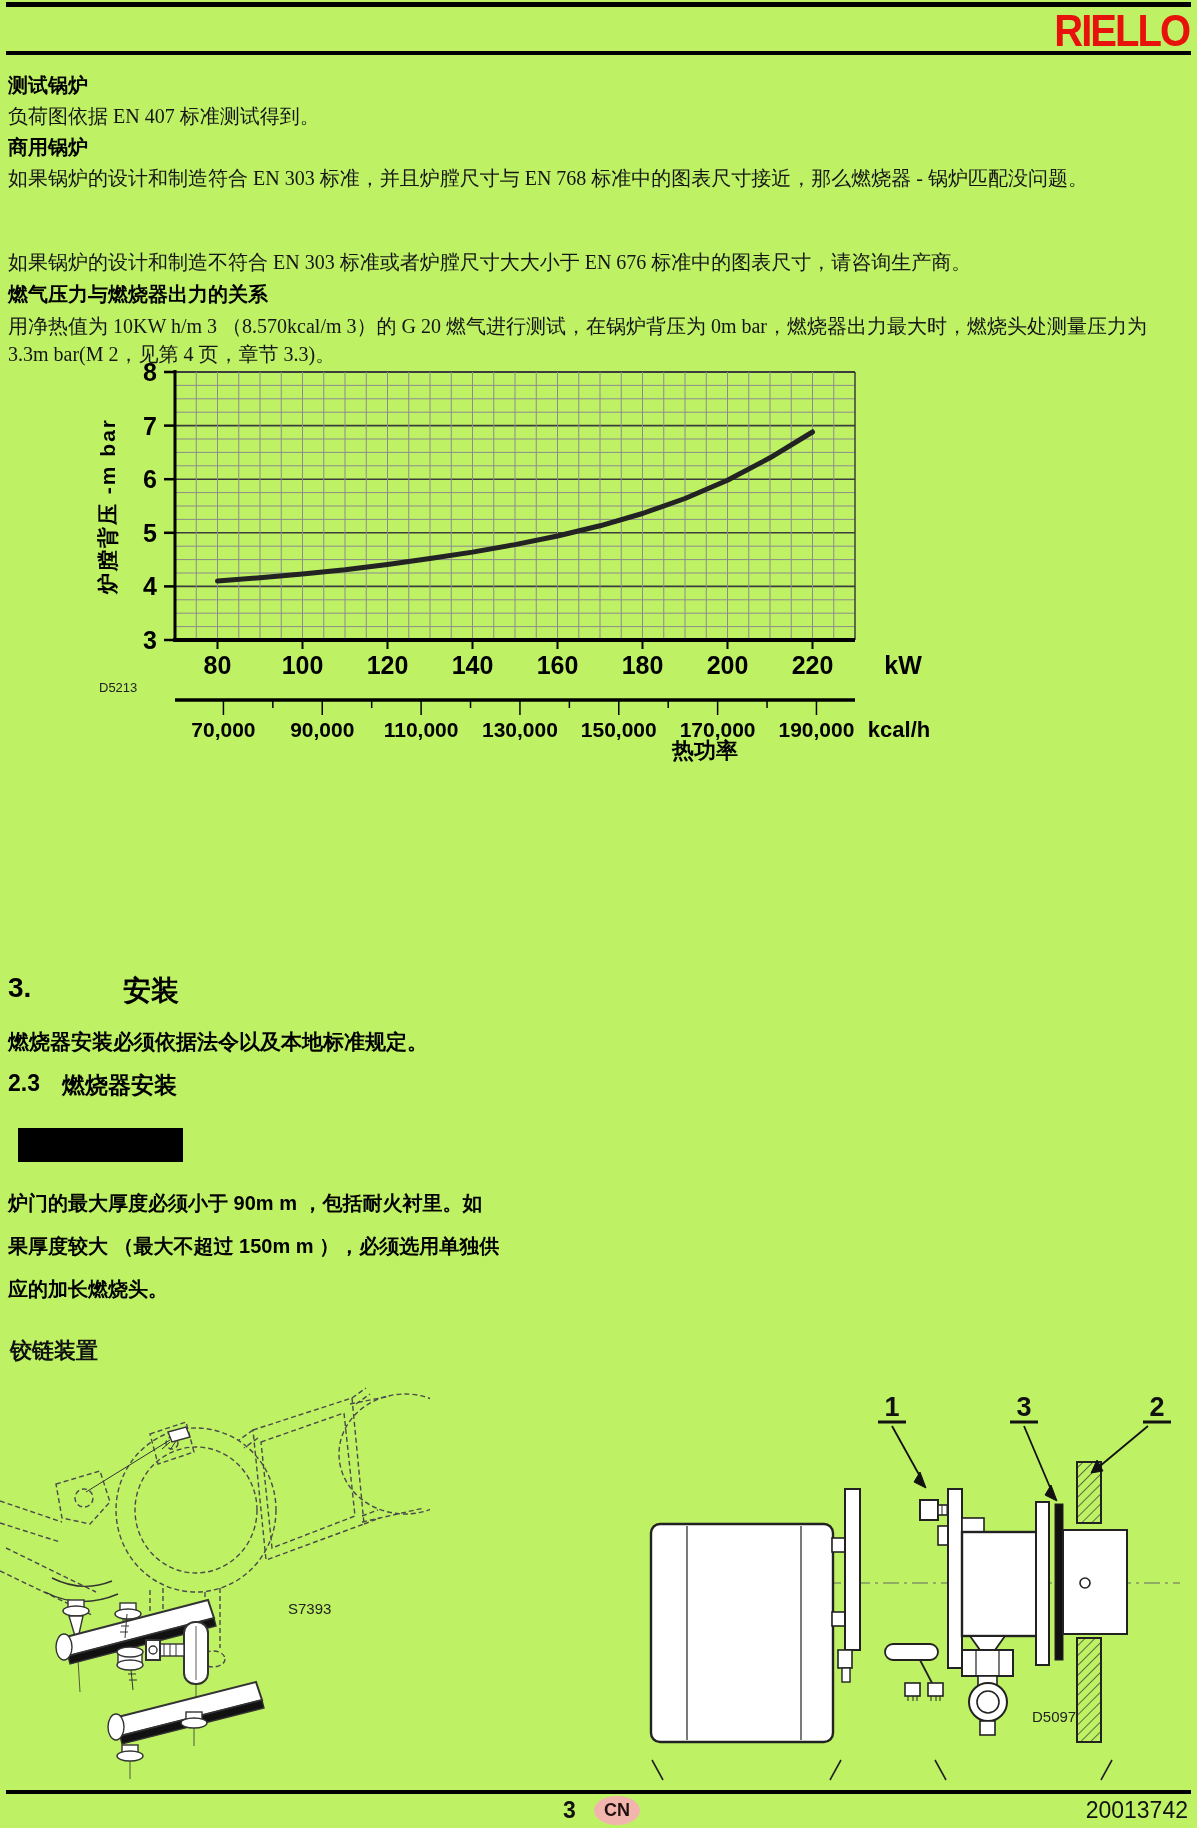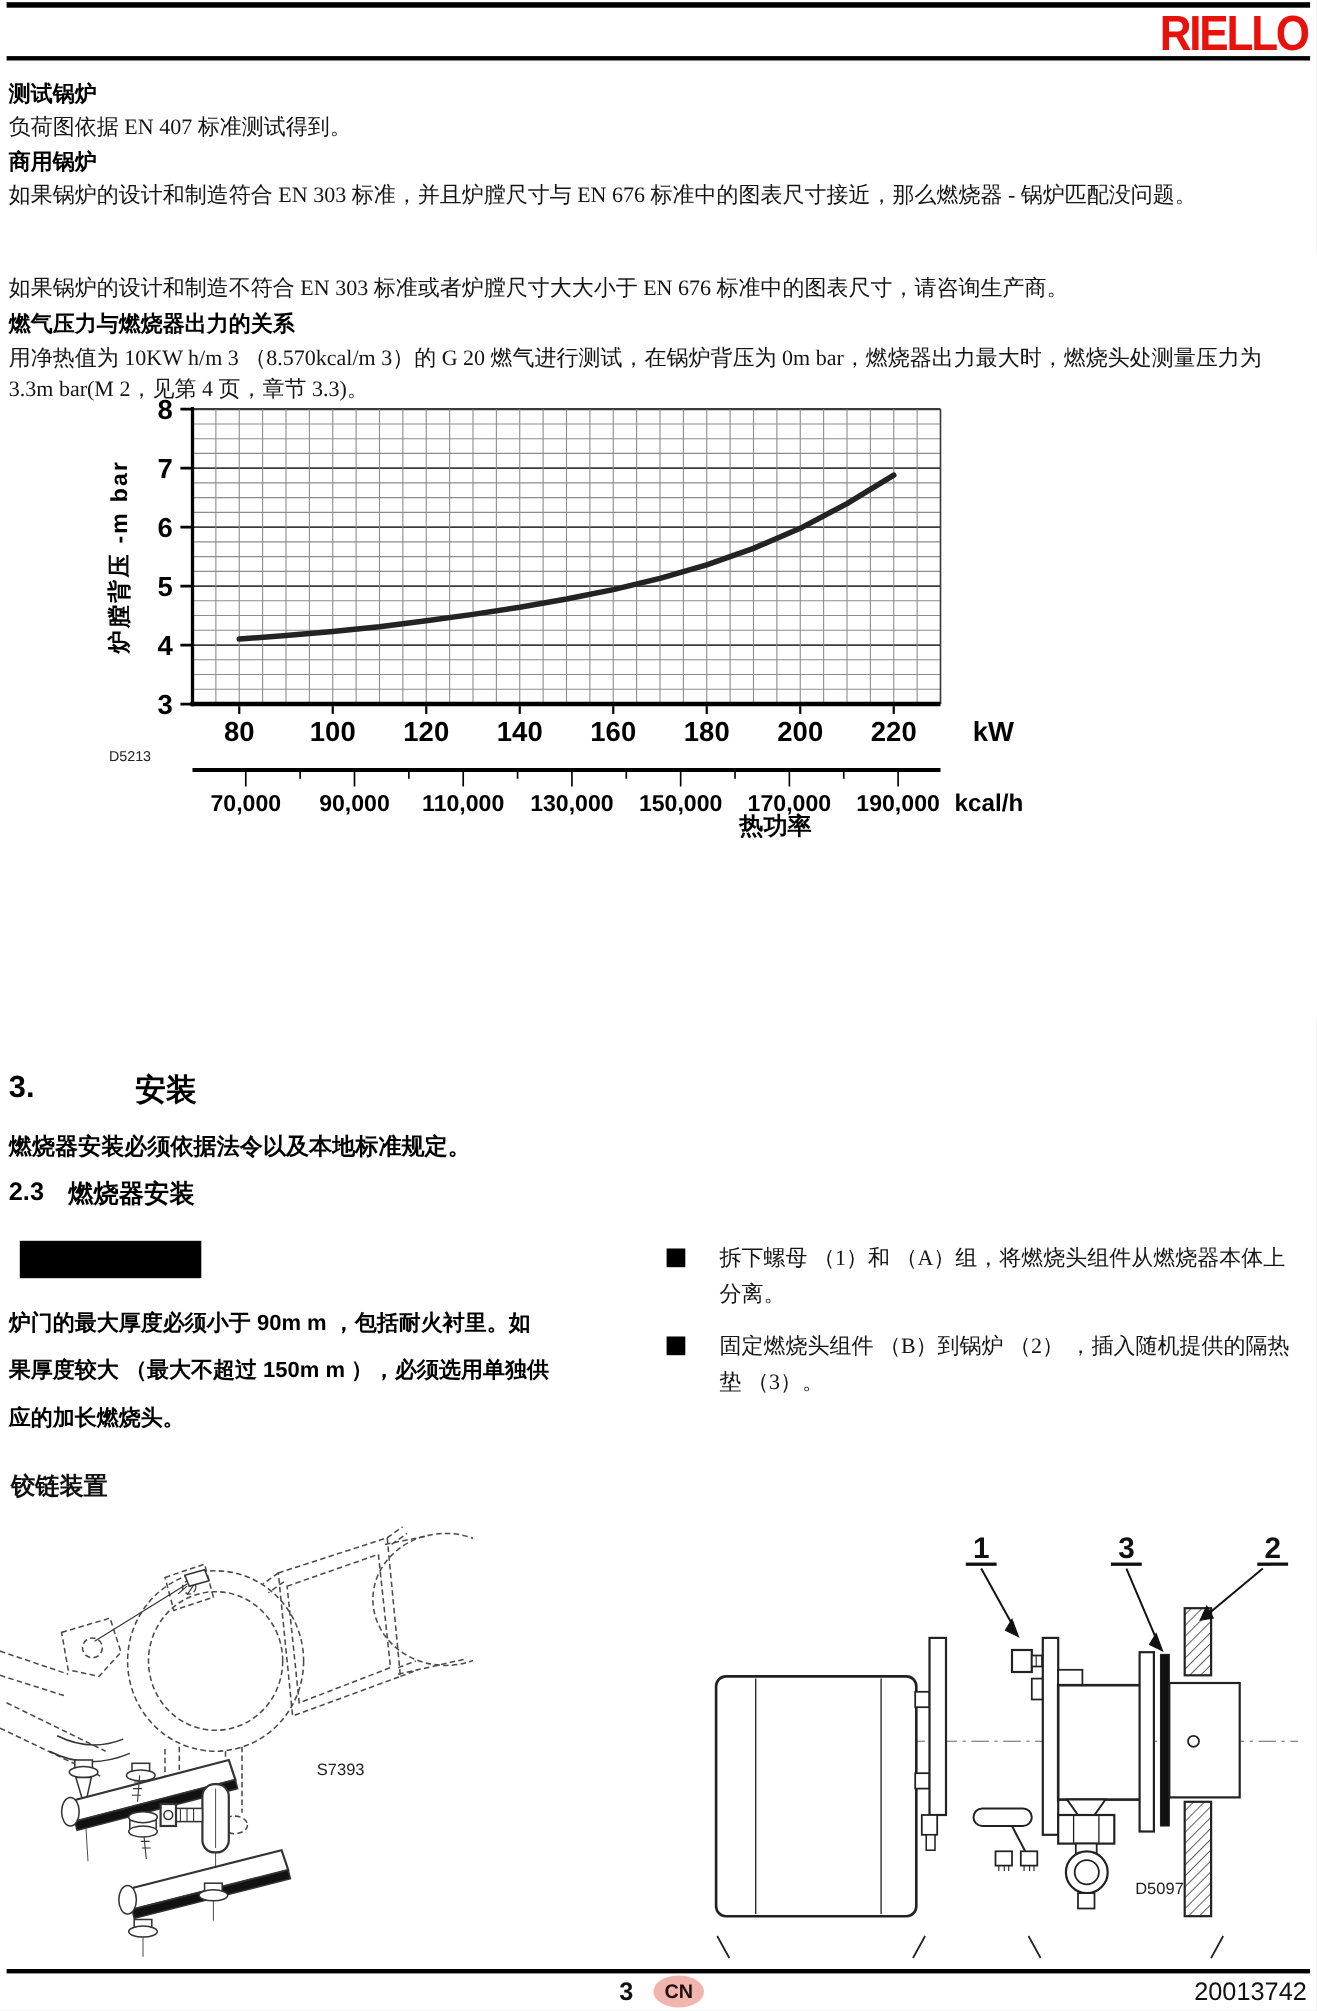--- a/index.html
+++ b/index.html
@@ -1,16 +1,16 @@
 <!DOCTYPE html>
 <html><head>
 <meta charset="utf-8">
 <style>
   html,body{margin:0;padding:0;background:#e9e9e9;}
-  .page{position:relative;width:1197px;height:1828px;background:#ffffff;margin:0 auto;
+  .page{position:relative;width:1197px;height:1828px;background:#bef264;margin:0 auto;
         font-family:"Liberation Sans",sans-serif;color:#111;overflow:hidden;}
   .abs{position:absolute;}
   .rule{position:absolute;left:6px;width:1185px;background:#000;}
   .logo{position:absolute;top:6px;right:8px;font-size:40px;font-weight:900;
         color:#e8120c;letter-spacing:-2px;transform:scaleY(1.12);transform-origin:top;
         font-family:"Liberation Sans",sans-serif;}
   .hei{font-family:"Liberation Sans",sans-serif;font-weight:bold;}
   .song{font-family:"Liberation Serif",serif;}
   .body-p{position:absolute;left:8px;width:1182px;font-size:20px;line-height:28px;color:#151515;}
   .h-small{position:absolute;left:8px;font-size:20px;color:#000;}
@@ -35,21 +35,21 @@
 
 <div class="page">
 
   <div class="rule" style="top:2px;height:5px;"></div>
   <div class="logo">RIELLO</div>
   <div class="rule" style="top:51px;height:4px;"></div>
 
   <div class="h-small hei" style="top:72px;">测试锅炉</div>
   <div class="body-p song" style="top:102px;">负荷图依据 EN 407 标准测试得到。</div>
   <div class="h-small hei" style="top:134px;">商用锅炉</div>
-  <div class="body-p song" style="top:164px;">如果锅炉的设计和制造符合 EN 303 标准，并且炉膛尺寸与 EN 676 标准中的图表尺寸接近，那么燃烧器 - 锅炉匹配没问题。</div>
+  <div class="body-p song" style="top:164px;">如果锅炉的设计和制造符合 EN 303 标准，并且炉膛尺寸与 EN 768 标准中的图表尺寸接近，那么燃烧器 - 锅炉匹配没问题。</div>
   <div class="body-p song" style="top:248px;">如果锅炉的设计和制造不符合 EN 303 标准或者炉膛尺寸大大小于 EN 676 标准中的图表尺寸，请咨询生产商。</div>
   <div class="h-small hei" style="top:281px;">燃气压力与燃烧器出力的关系</div>
   <div class="body-p song" style="top:312px;">用净热值为 10KW h/m 3 （8.570kcal/m 3）的 G 20 燃气进行测试，在锅炉背压为 0m bar，燃烧器出力最大时，燃烧头处测量压力为 3.3m bar(M 2，见第 4 页，章节 3.3)。</div>
 
   <svg id="chart" class="abs" style="left:85px;top:360px;" width="920" height="402" viewBox="0 0 920 402">
       <line x1="90" y1="266.6" x2="770" y2="266.6" stroke="#8c8c8c" stroke-width="1"></line>
       <line x1="90" y1="253.2" x2="770" y2="253.2" stroke="#8c8c8c" stroke-width="1"></line>
       <line x1="90" y1="239.8" x2="770" y2="239.8" stroke="#8c8c8c" stroke-width="1"></line>
       <line x1="90" y1="226.4" x2="770" y2="226.4" stroke="#3c3c3c" stroke-width="1.6"></line>
       <line x1="90" y1="213" x2="770" y2="213" stroke="#8c8c8c" stroke-width="1"></line>
@@ -162,30 +162,20 @@
   <div class="sec-head" style="top:972px;">3.</div>
   <div class="sec-head" style="left:76px;top:972px;margin-left:47px;">安装</div>
   <div class="h-small hei" style="top:1028px;font-size:21px;">燃烧器安装必须依据法令以及本地标准规定。</div>
   <div class="h-small hei" style="top:1070px;font-size:23px;">2.3</div>
   <div class="h-small hei" style="left:62px;top:1070px;font-size:23px;">燃烧器安装</div>
 
   <div class="redacted"></div>
 
   <div class="warn">炉门的最大厚度必须小于 90m m ，包括耐火衬里。如果厚度较大 （最大不超过 150m m ），必须选用单独供应的加长燃烧头。</div>
 
-  <div class="bullets">
-    <div class="bullet">
-      <span class="sq"></span>
-      <span>拆下螺母 （1）和 （A）组，将燃烧头组件从燃烧器本体上分离。</span>
-    </div>
-    <div class="bullet">
-      <span class="sq"></span>
-      <span>固定燃烧头组件 （B）到锅炉 （2） ，插入随机提供的隔热垫 （3）。</span>
-    </div>
-  </div>
 
   <div class="hinge-head hei">铰链装置</div>
 
   <svg class="abs" style="left:0;top:1352px;" width="430" height="440" viewBox="0 0 430 440">
     <g stroke="#4a4a4a" fill="none" stroke-width="1.4" stroke-dasharray="5 3">
       <path d="M253,78 L352,46 L364,172 L266,208 Z"></path>
       <path d="M261,90 L344,61 L355,164 L272,196 Z"></path>
       <path d="M352,46 l14,-10 M356,52 l14,-10"></path>
       <path d="M364,172 l16,-6 M362,164 l16,-6"></path>
       <path d="M253,78 l-14,10 M258,86 l-14,10"></path>

